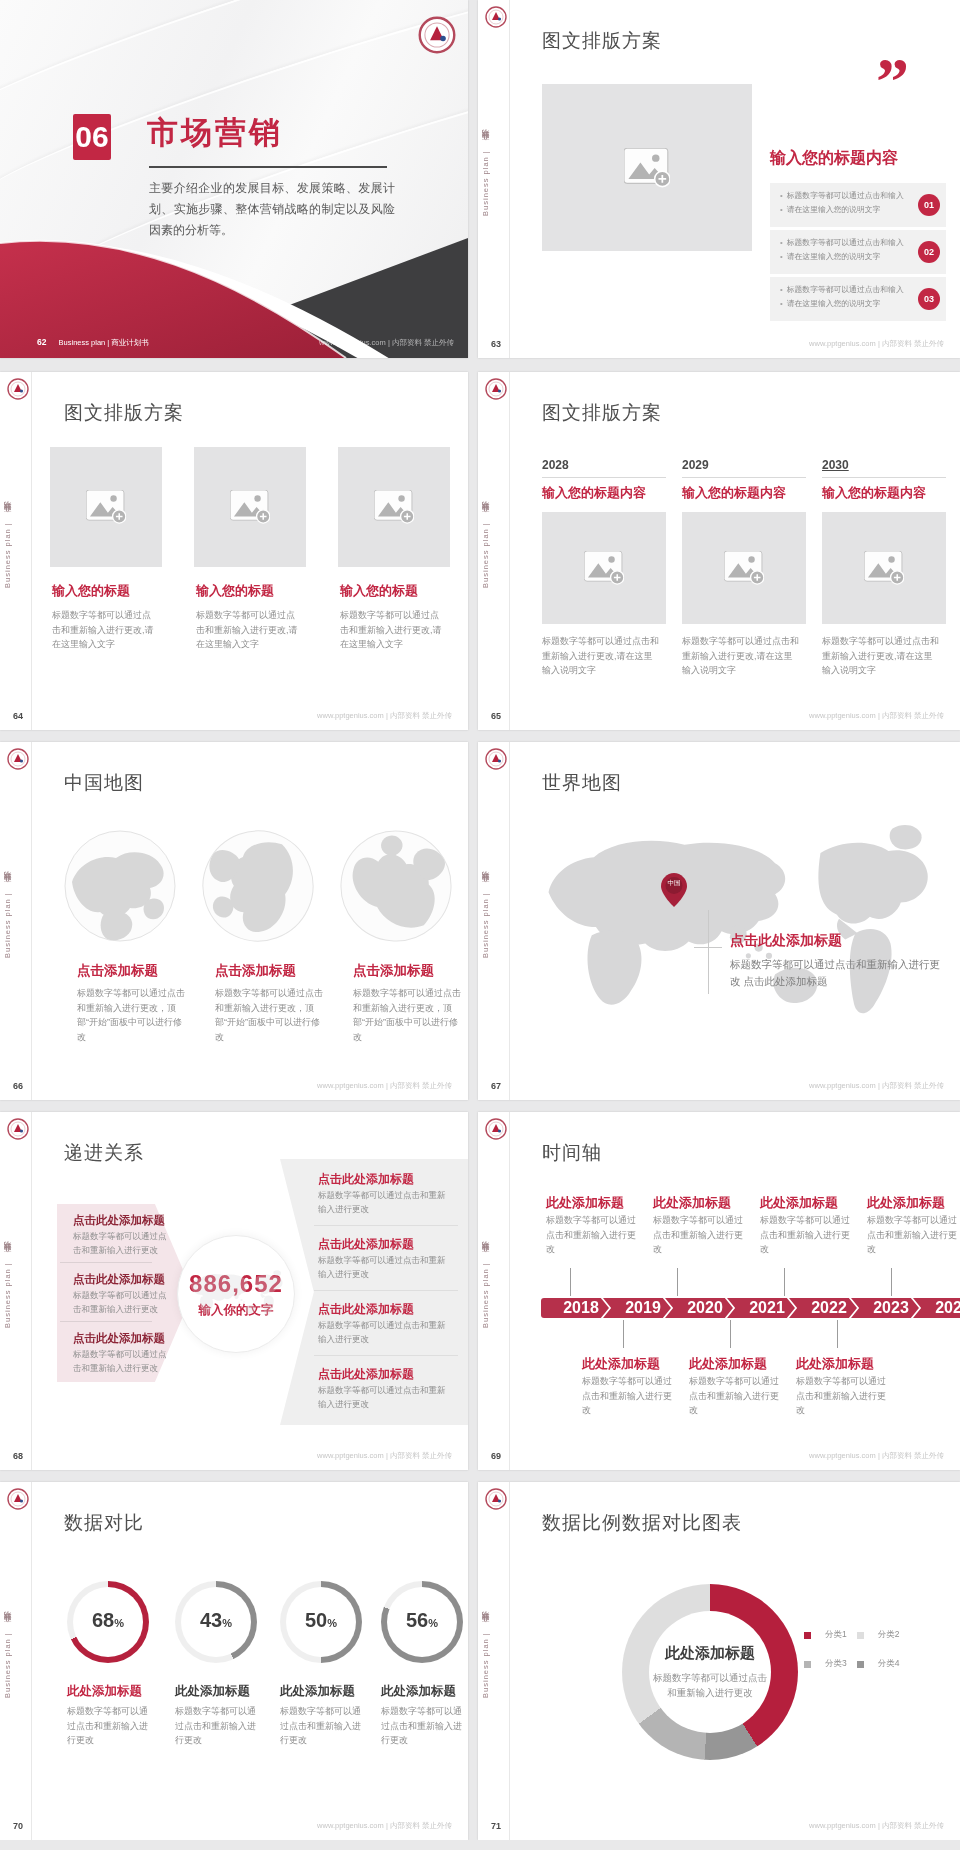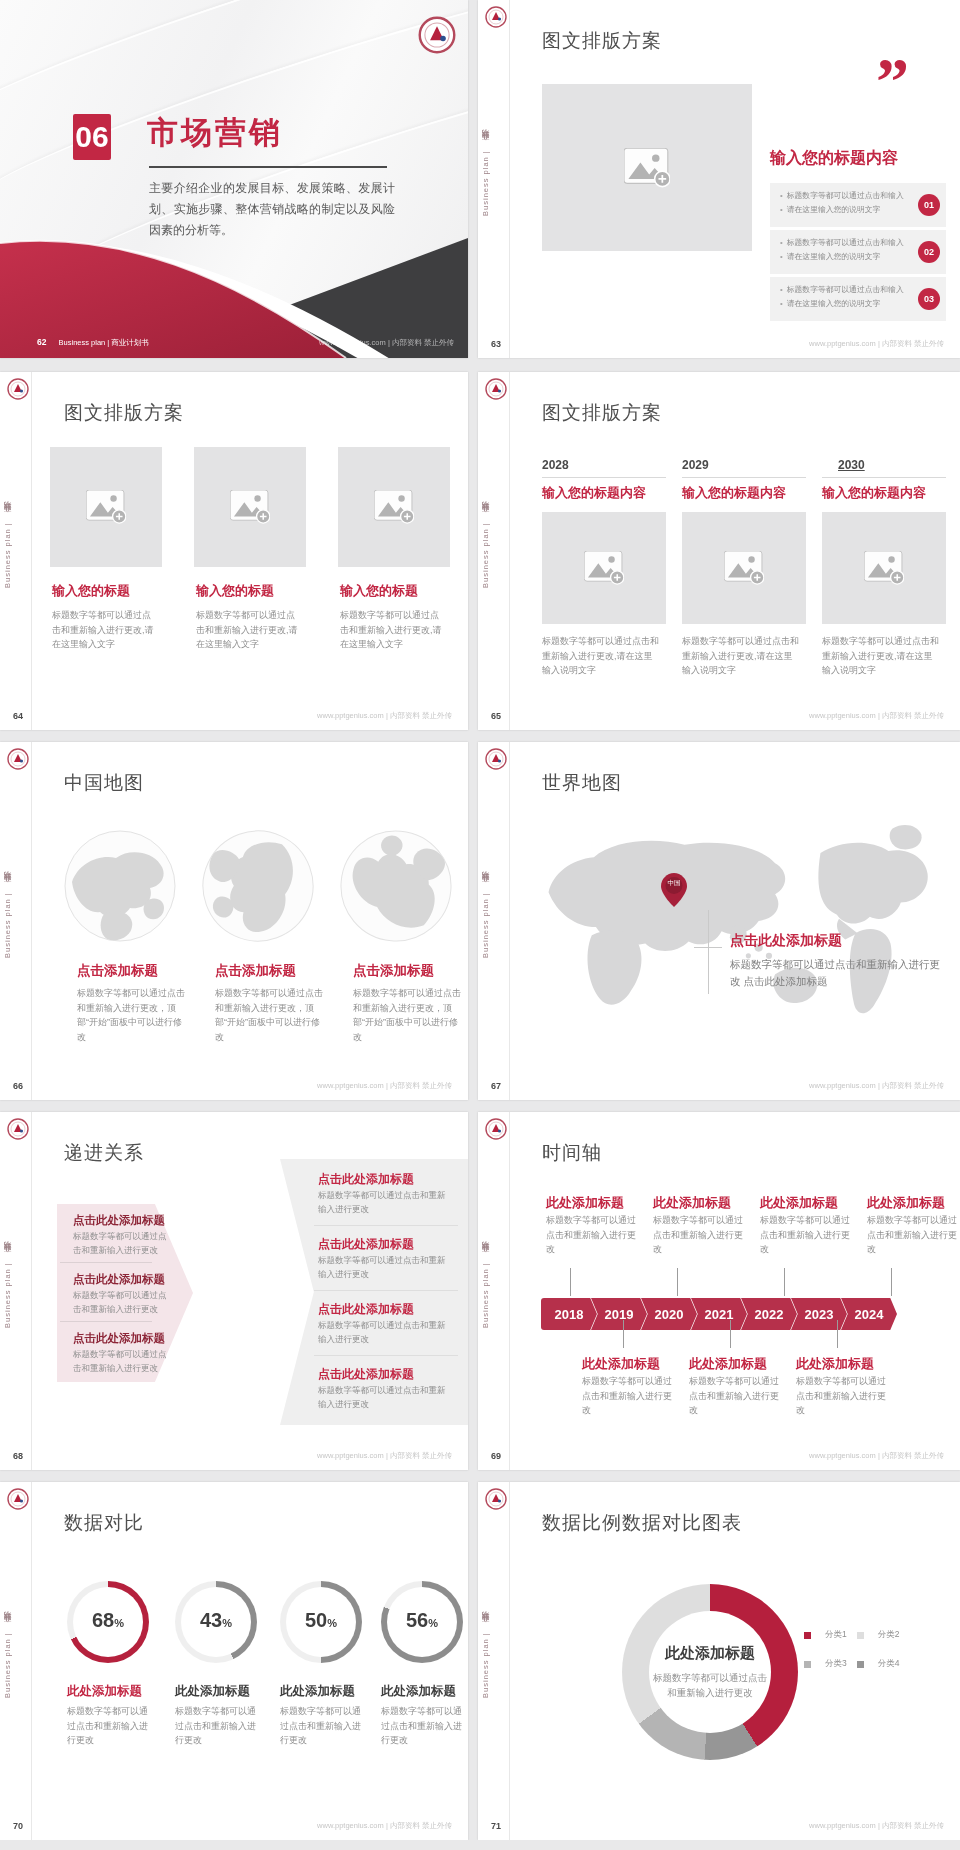--- a/index.html
+++ b/index.html
@@ -74,23 +74,23 @@
       background:#fff;border:1px solid #ececec;box-shadow:0 0 10px rgba(0,0,0,.06);z-index:2;
       display:flex;flex-direction:column;align-items:center;justify-content:center;}
   .big-num{font-size:24px;font-weight:bold;color:#c22744;letter-spacing:1px;}
   .num-lab{font-size:12.5px;font-weight:bold;color:#c22744;margin-top:4px;}
 
   
   .tl-h{position:absolute;font-size:13px;font-weight:bold;color:#c22744;white-space:nowrap;}
   .tl-b{position:absolute;font-size:9px;width:92px;}
   .conn{position:absolute;width:1px;background:#9c9c9c;}
   .tl-bar{position:absolute;left:63px;top:186px;display:flex;}
-  .chev{width:56px;height:32px;margin-left:-6px;background:#b6304b;color:#fff;font-size:13px;font-weight:bold;
+  .chev{width:56px;height:20px;margin-left:-6px;background:#b6304b;color:#fff;font-size:16px;font-weight:bold;
         display:flex;align-items:center;justify-content:center;
-        clip-path:polygon(0 0,88% 0,100% 50%,88% 100%,0 100%,12% 50%);}
+        clip-path:polygon(0 0,88% 0,100% 50%,88% 100%,0 100%,12% 50%);padding-left:12px;}
   .chev:first-child{margin-left:0;clip-path:polygon(0 0,88% 0,100% 50%,88% 100%,0 100%);border-radius:3px 0 0 3px;}
 
   
   .ring{position:absolute;width:82px;height:82px;border-radius:50%;display:flex;align-items:center;justify-content:center;}
   .ring-in{width:70px;height:70px;border-radius:50%;background:#fff;display:flex;align-items:baseline;justify-content:center;padding-top:22px;box-sizing:border-box;}
   .pct{font-size:20px;font-weight:bold;color:#3f3f3f;}
   .pctsign{font-size:11px;font-weight:bold;color:#3f3f3f;}
   .ring-h{position:absolute;font-size:12.5px;font-weight:bold;color:#3f3f3f;white-space:nowrap;}
   .ring-h.acc{color:#c22744;}
   .ring-b{position:absolute;font-size:9px;width:88px;}
@@ -252,21 +252,21 @@
   <div class="vline"></div>
   <div class="vtext">Business plan | 商业计划书</div>
   <div class="pageno">64</div>
   <div class="foot">www.pptgenius.com | 内部资料 禁止外传</div>
 </div>
 
 <div class="slide colR r2">
   <div class="stitle">图文排版方案</div>
   <div class="year" style="left:64px;top:86px;">2028</div>
   <div class="year" style="left:204px;top:86px;">2029</div>
-  <div class="year" style="left:360px;top:86px;text-decoration:underline;">2030</div>
+  <div class="year" style="left:344px;top:86px;text-decoration:underline;">2030</div>
   <div class="yrule" style="left:64px;top:105px;width:124px;"></div>
   <div class="yrule" style="left:204px;top:105px;width:124px;"></div>
   <div class="yrule" style="left:344px;top:105px;width:124px;"></div>
   <div class="col-h" style="left:64px;top:112px;">输入您的标题内容</div>
   <div class="col-h" style="left:204px;top:112px;">输入您的标题内容</div>
   <div class="col-h" style="left:344px;top:112px;">输入您的标题内容</div>
   <div class="ph" style="left:64px;top:140px;width:124px;height:112px;">
     <svg width="40" height="34" viewBox="0 0 42 36">
         <use href="#imgicon"></use>
       </svg>
@@ -355,20 +355,27 @@
 
   <div class="p-item-h" style="left:73px;top:101px;">点击此处添加标题</div>
   <div class="body-txt" style="position:absolute;left:73px;top:118px;width:96px;font-size:8.5px;">标题数字等都可以通过点击和重新输入进行更改</div>
   <div class="sep" style="left:60px;top:150px;width:92px;"></div>
   <div class="p-item-h" style="left:73px;top:160px;">点击此处添加标题</div>
   <div class="body-txt" style="position:absolute;left:73px;top:177px;width:96px;font-size:8.5px;">标题数字等都可以通过点击和重新输入进行更改</div>
   <div class="sep" style="left:60px;top:209px;width:92px;"></div>
   <div class="p-item-h" style="left:73px;top:219px;">点击此处添加标题</div>
   <div class="body-txt" style="position:absolute;left:73px;top:236px;width:96px;font-size:8.5px;">标题数字等都可以通过点击和重新输入进行更改</div>
 
+  <div class="center-circle">
+    <svg width="100" height="55" viewBox="0 0 400 220" style="position:absolute;opacity:.3;">
+        <use href="#worldmap"></use>
+      </svg>
+    <div class="big-num">886,652</div>
+    <div class="num-lab">输入你的文字</div>
+  </div>
 
   <div class="g-item-h" style="left:318px;top:59px;">点击此处添加标题</div>
   <div class="body-txt" style="position:absolute;left:318px;top:77px;width:132px;font-size:8.5px;">标题数字等都可以通过点击和重新输入进行更改</div>
   <div class="gsep" style="left:314px;top:113px;width:144px;"></div>
   <div class="g-item-h" style="left:318px;top:124px;">点击此处添加标题</div>
   <div class="body-txt" style="position:absolute;left:318px;top:142px;width:132px;font-size:8.5px;">标题数字等都可以通过点击和重新输入进行更改</div>
   <div class="gsep" style="left:314px;top:178px;width:144px;"></div>
   <div class="g-item-h" style="left:318px;top:189px;">点击此处添加标题</div>
   <div class="body-txt" style="position:absolute;left:318px;top:207px;width:132px;font-size:8.5px;">标题数字等都可以通过点击和重新输入进行更改</div>
   <div class="gsep" style="left:314px;top:243px;width:144px;"></div>

